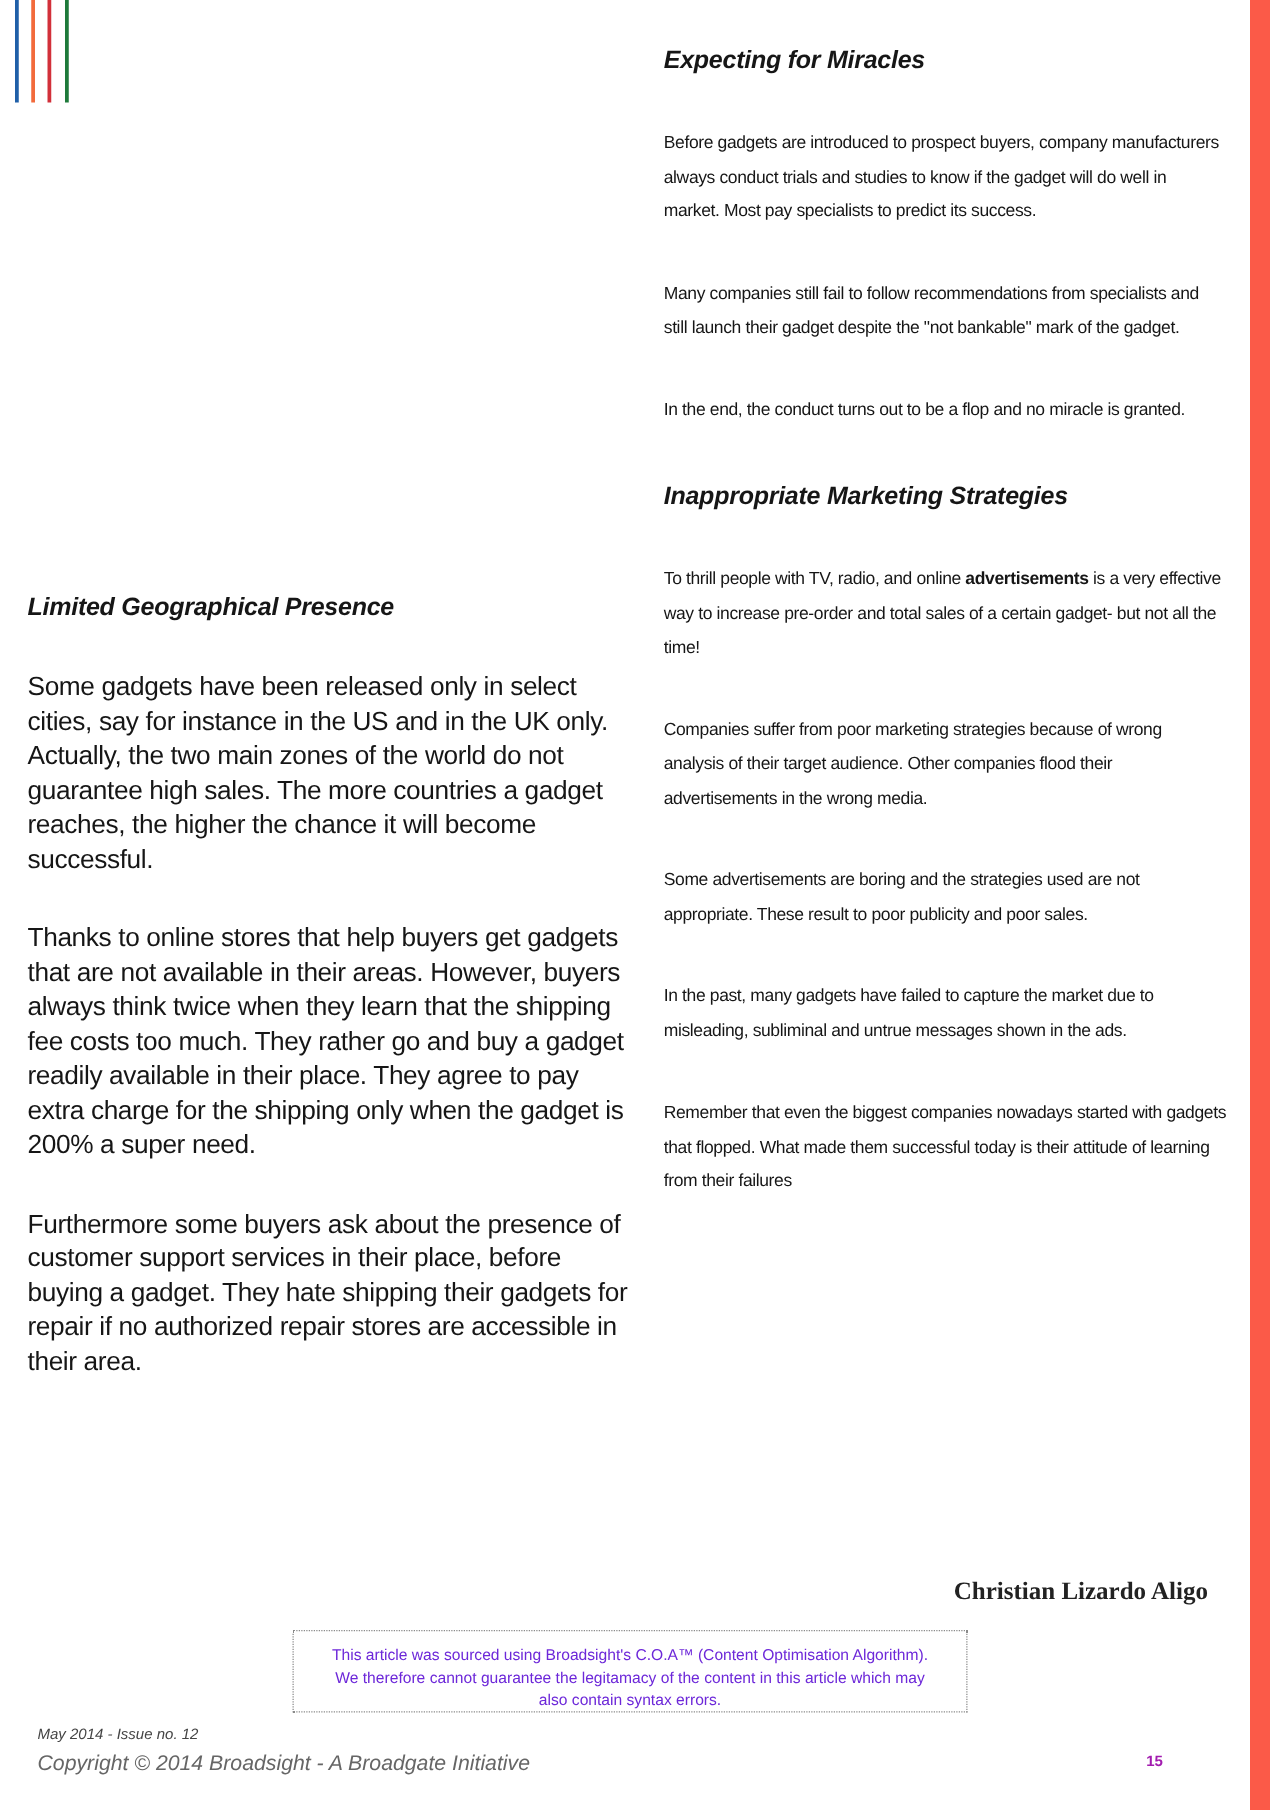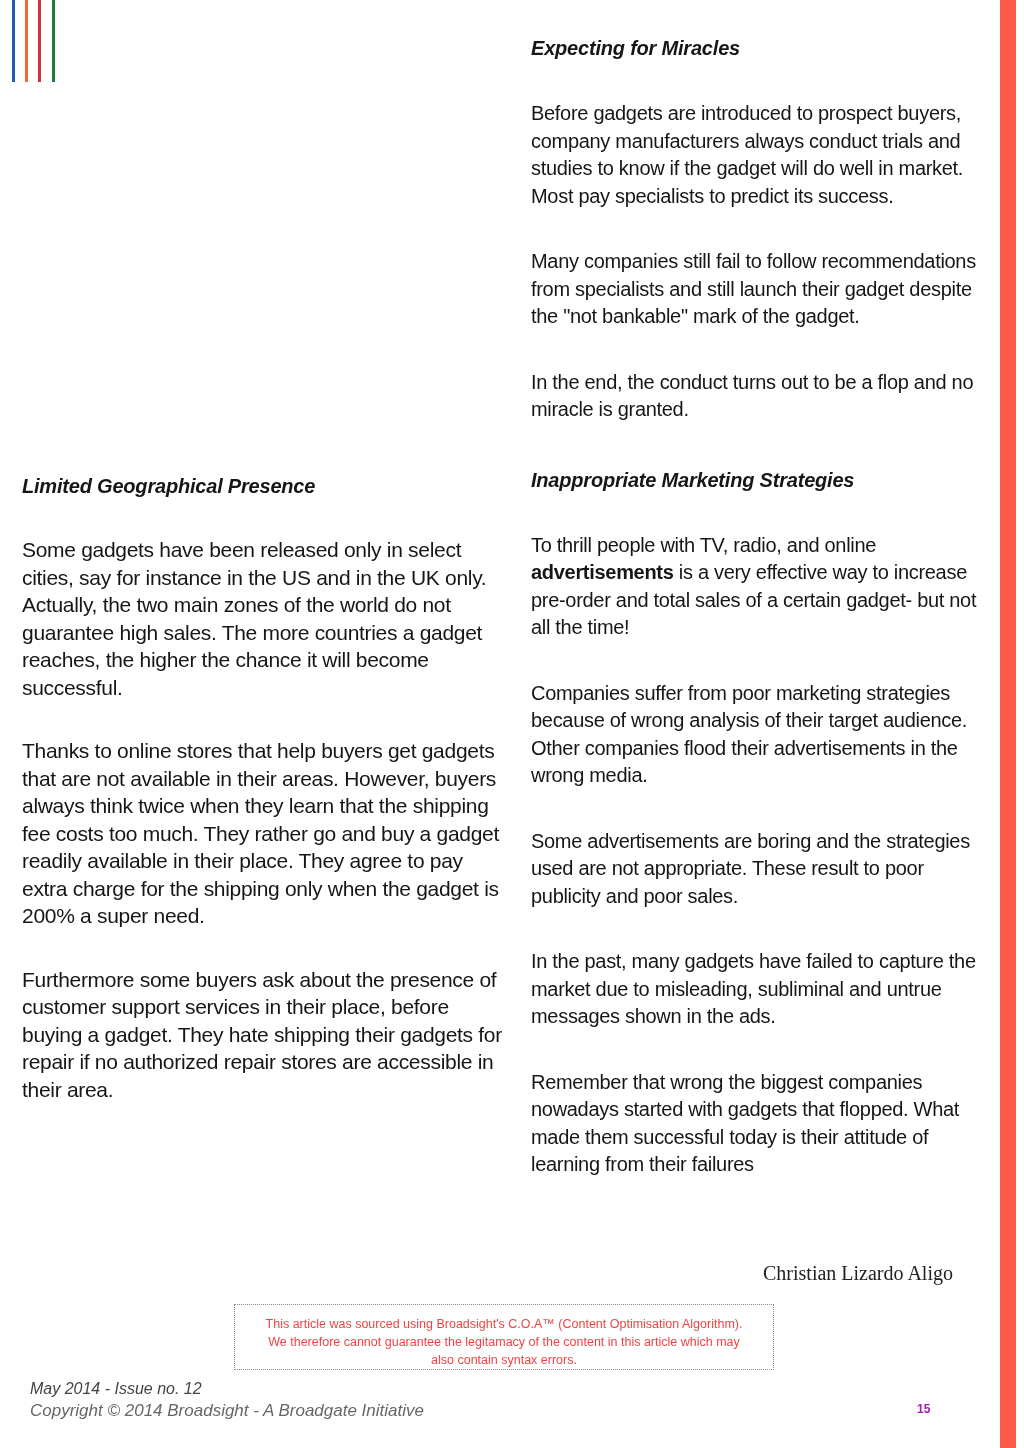--- a/index.html
+++ b/index.html
@@ -5,25 +5,25 @@
   html, body { margin: 0; padding: 0; background: #ffffff; }
   body { width: 1024px; height: 1448px; position: relative; overflow: hidden;
          font-family: "Liberation Sans", sans-serif; color: #161616; }
   .deco-line { position: absolute; top: 0; width: 3px; height: 82px; }
   .right-bar { position: absolute; left: 1000px; top: 0; width: 16px; height: 1448px; }
   .col { position: absolute; width: 480px; }
   .col-left { left: 22px; top: 472px; }
   .col-right { left: 531px; top: 34px; width: 450px; }
   h2.sec { font-size: 20px; font-weight: bold; font-style: italic; margin: 0 0 36px 0; line-height: 28px; letter-spacing: -0.2px; }
   p.body { font-size: 21px; line-height: 27.5px; margin: 0 0 36px 0; letter-spacing: -0.3px; }
-  .col-right p.body { font-size: 20px; margin-top: 38px; }
-  .author { position: absolute; left: 763px; top: 1262px; font-family: "Liberation Serif", serif; font-size: 20px; color: #222; }
+  .col-right p.body { font-size: 14px; margin-top: 38px; }
+  .author { position: absolute; left: 763px; top: 1262px; font-family: "Liberation Serif", serif; font-size: 20px; color: #222; font-weight: bold; }
   .notice { position: absolute; left: 234px; top: 1304px; width: 540px; height: 66px; border: 1px dotted #8a8a8a;
-            font-size: 12.5px; line-height: 18px; text-align: center; box-sizing: border-box; padding-top: 10px; color: #ef4444; }
-  .foot-issue { position: absolute; left: 30px; top: 1380px; font-size: 16px; font-style: italic; color: #444; }
+            font-size: 12.5px; line-height: 18px; text-align: center; box-sizing: border-box; padding-top: 10px; color: #6d28d9; }
+  .foot-issue { position: absolute; left: 30px; top: 1380px; font-size: 12px; font-style: italic; color: #444; }
   .foot-copy { position: absolute; left: 30px; top: 1401px; font-size: 17px; font-style: italic; color: #666; }
   .page-num { position: absolute; left: 917px; top: 1402px; font-size: 12px; font-weight: bold; color: #a21caf; }
 </style>
 </head>
 <body>
 
 <div class="deco-line" style="left:12px;background:#1f5fa8;"></div>
 <div class="deco-line" style="left:25px;background:#f26a3c;"></div>
 <div class="deco-line" style="left:38px;background:#d2303a;"></div>
 <div class="deco-line" style="left:52px;background:#1e7a3a;"></div>
@@ -41,21 +41,21 @@
   <h2 class="sec">Expecting for Miracles</h2>
   <p class="body">Before gadgets are introduced to prospect buyers, company manufacturers always conduct trials and studies to know if the gadget will do well in market. Most pay specialists to predict its success.</p>
   <p class="body">Many companies still fail to follow recommendations from specialists and still launch their gadget despite the "not bankable" mark of the gadget.</p>
   <p class="body" style="margin-bottom:42px;">In the end, the conduct turns out to be a flop and no miracle is granted.</p>
 
   <h2 class="sec">Inappropriate Marketing Strategies</h2>
   <p class="body"><span>To thrill people with TV, radio, and online </span><strong>advertisements</strong><span> is a very effective way to increase pre-order and total sales of a certain gadget- but not all the time!</span></p>
   <p class="body">Companies suffer from poor marketing strategies because of wrong analysis of their target audience. Other companies flood their advertisements in the wrong media.</p>
   <p class="body">Some advertisements are boring and the strategies used are not appropriate. These result to poor publicity and poor sales.</p>
   <p class="body">In the past, many gadgets have failed to capture the market due to misleading, subliminal and untrue messages shown in the ads.</p>
-  <p class="body">Remember that wrong the biggest companies nowadays started with gadgets that flopped. What made them successful today is their attitude of learning from their failures</p>
+  <p class="body">Remember that even the biggest companies nowadays started with gadgets that flopped. What made them successful today is their attitude of learning from their failures</p>
 </div>
 
 <div class="author">Christian Lizardo Aligo</div>
 
 <div class="notice">
   <div>This article was sourced using Broadsight's C.O.A™ (Content Optimisation Algorithm).</div>
   <div>We therefore cannot guarantee the legitamacy of the content in this article which may</div>
   <div>also contain syntax errors.</div>
 </div>
 

